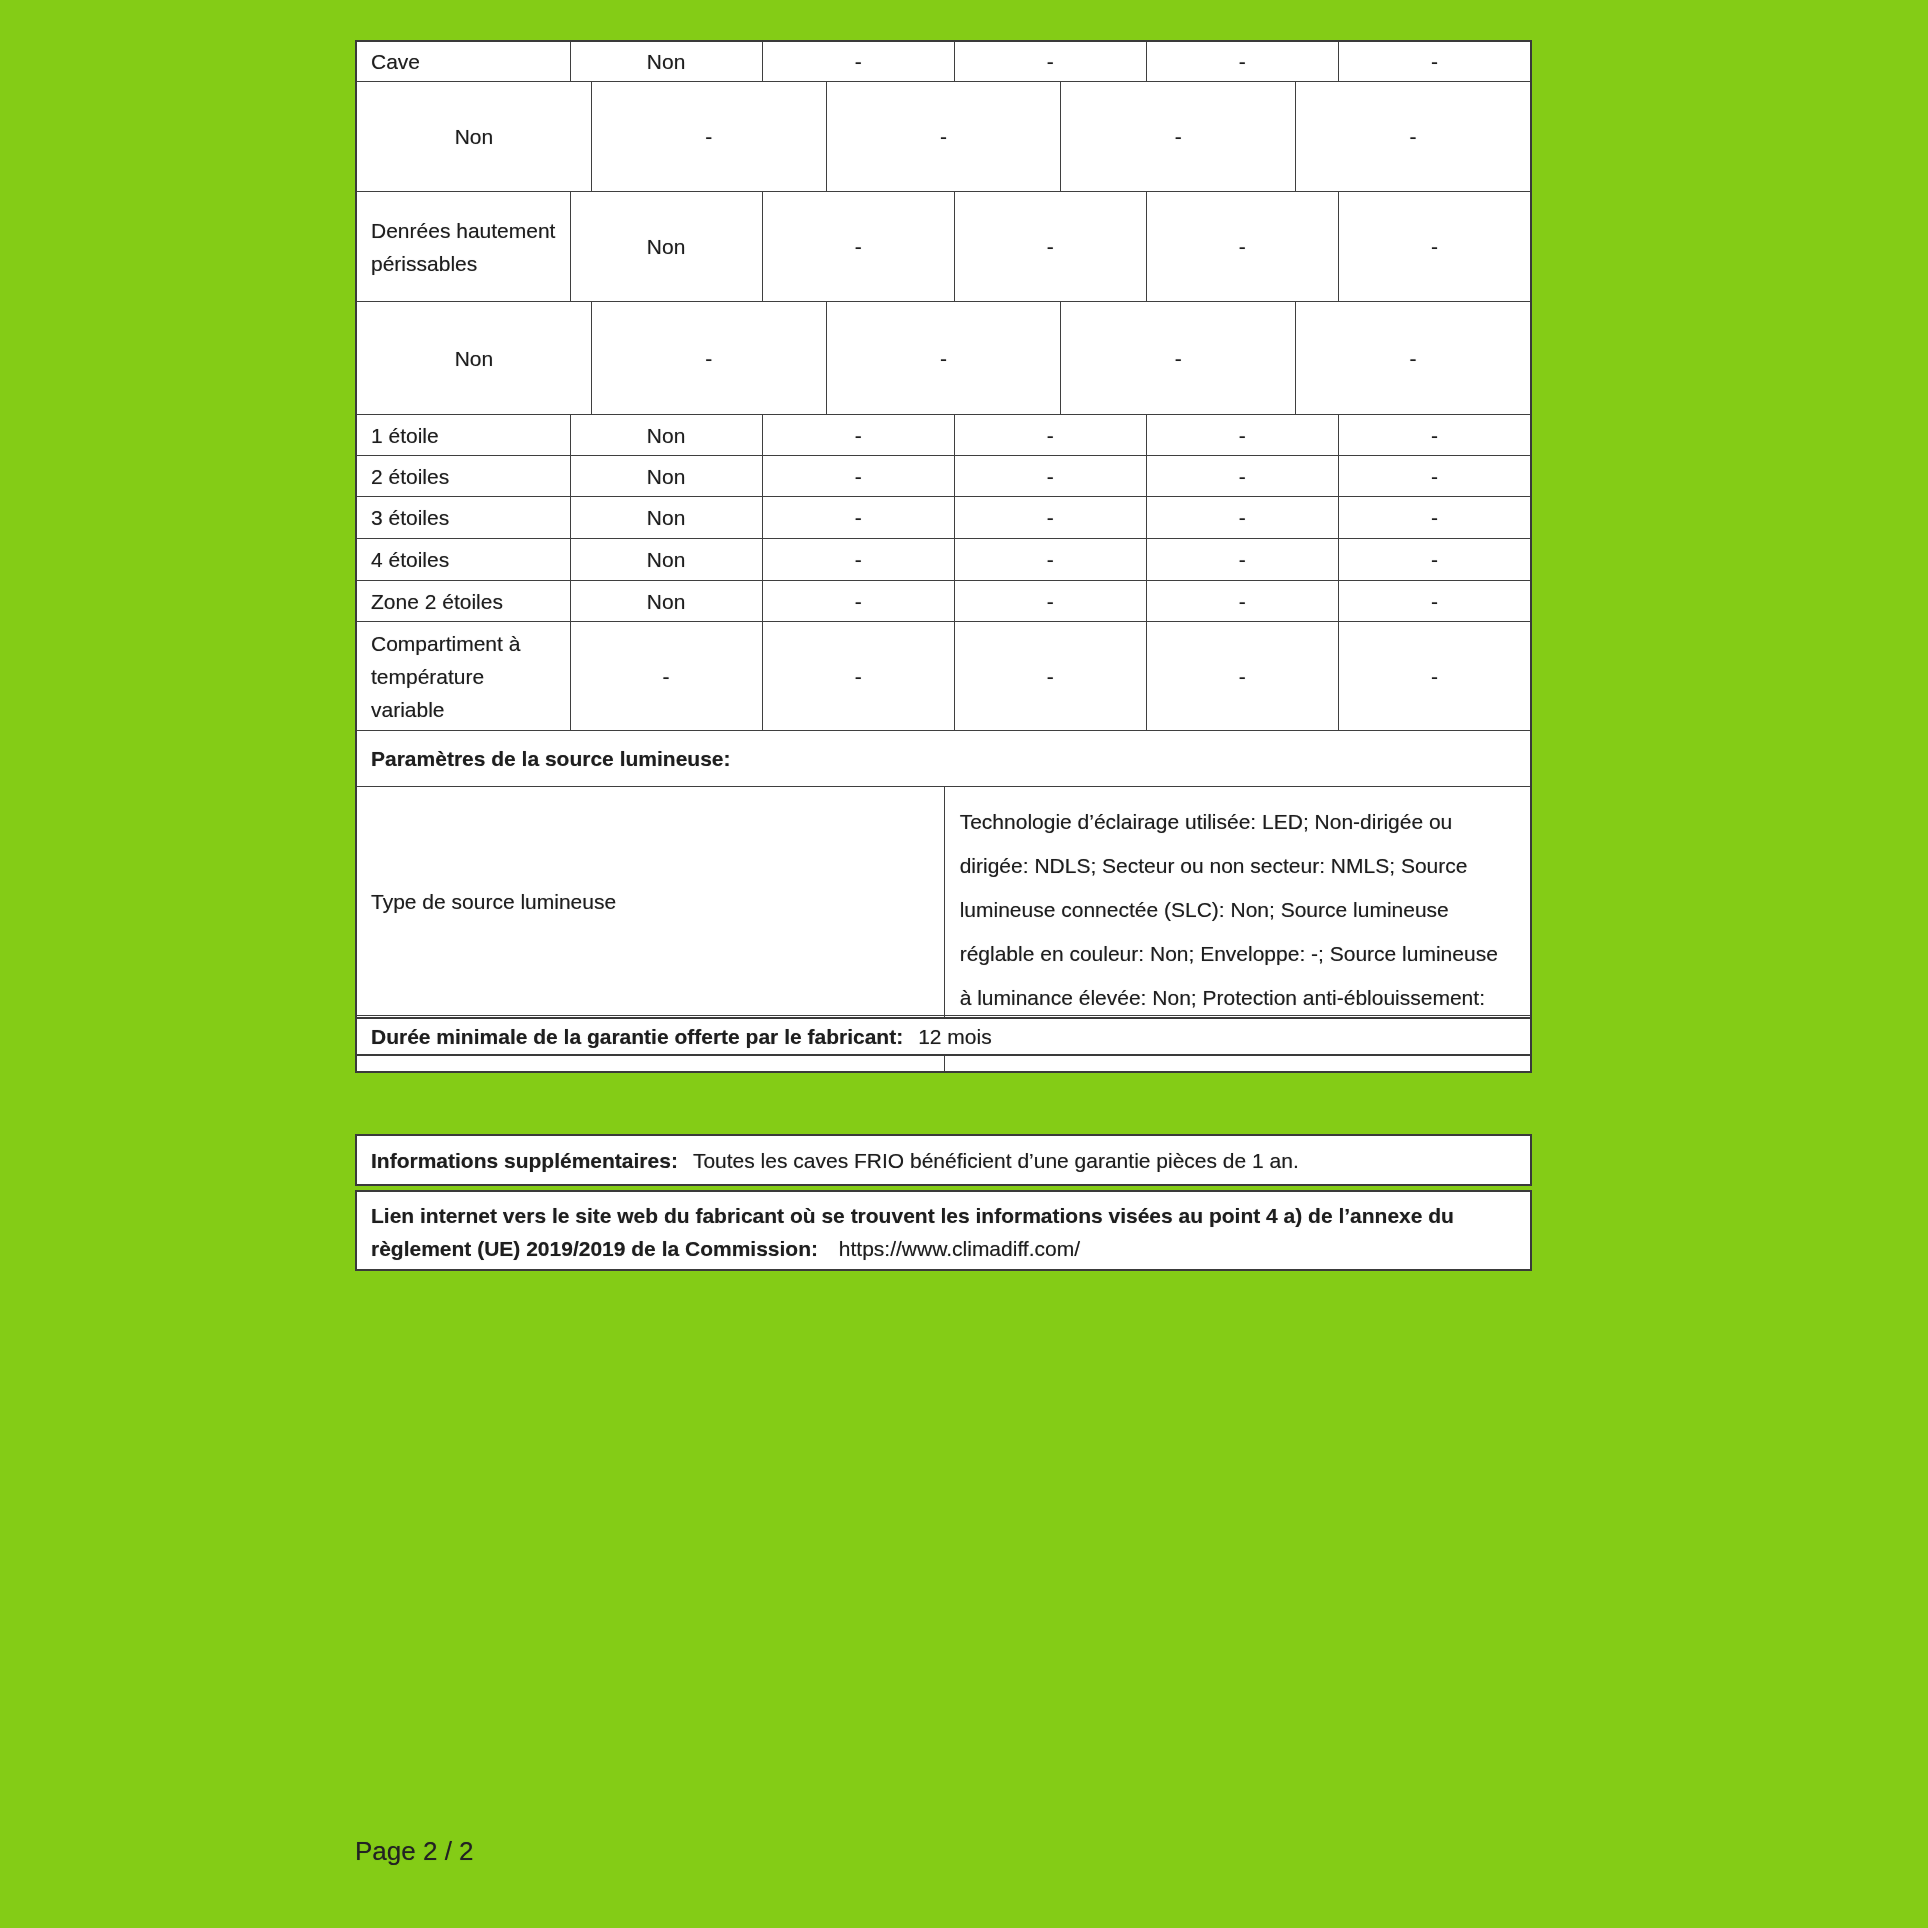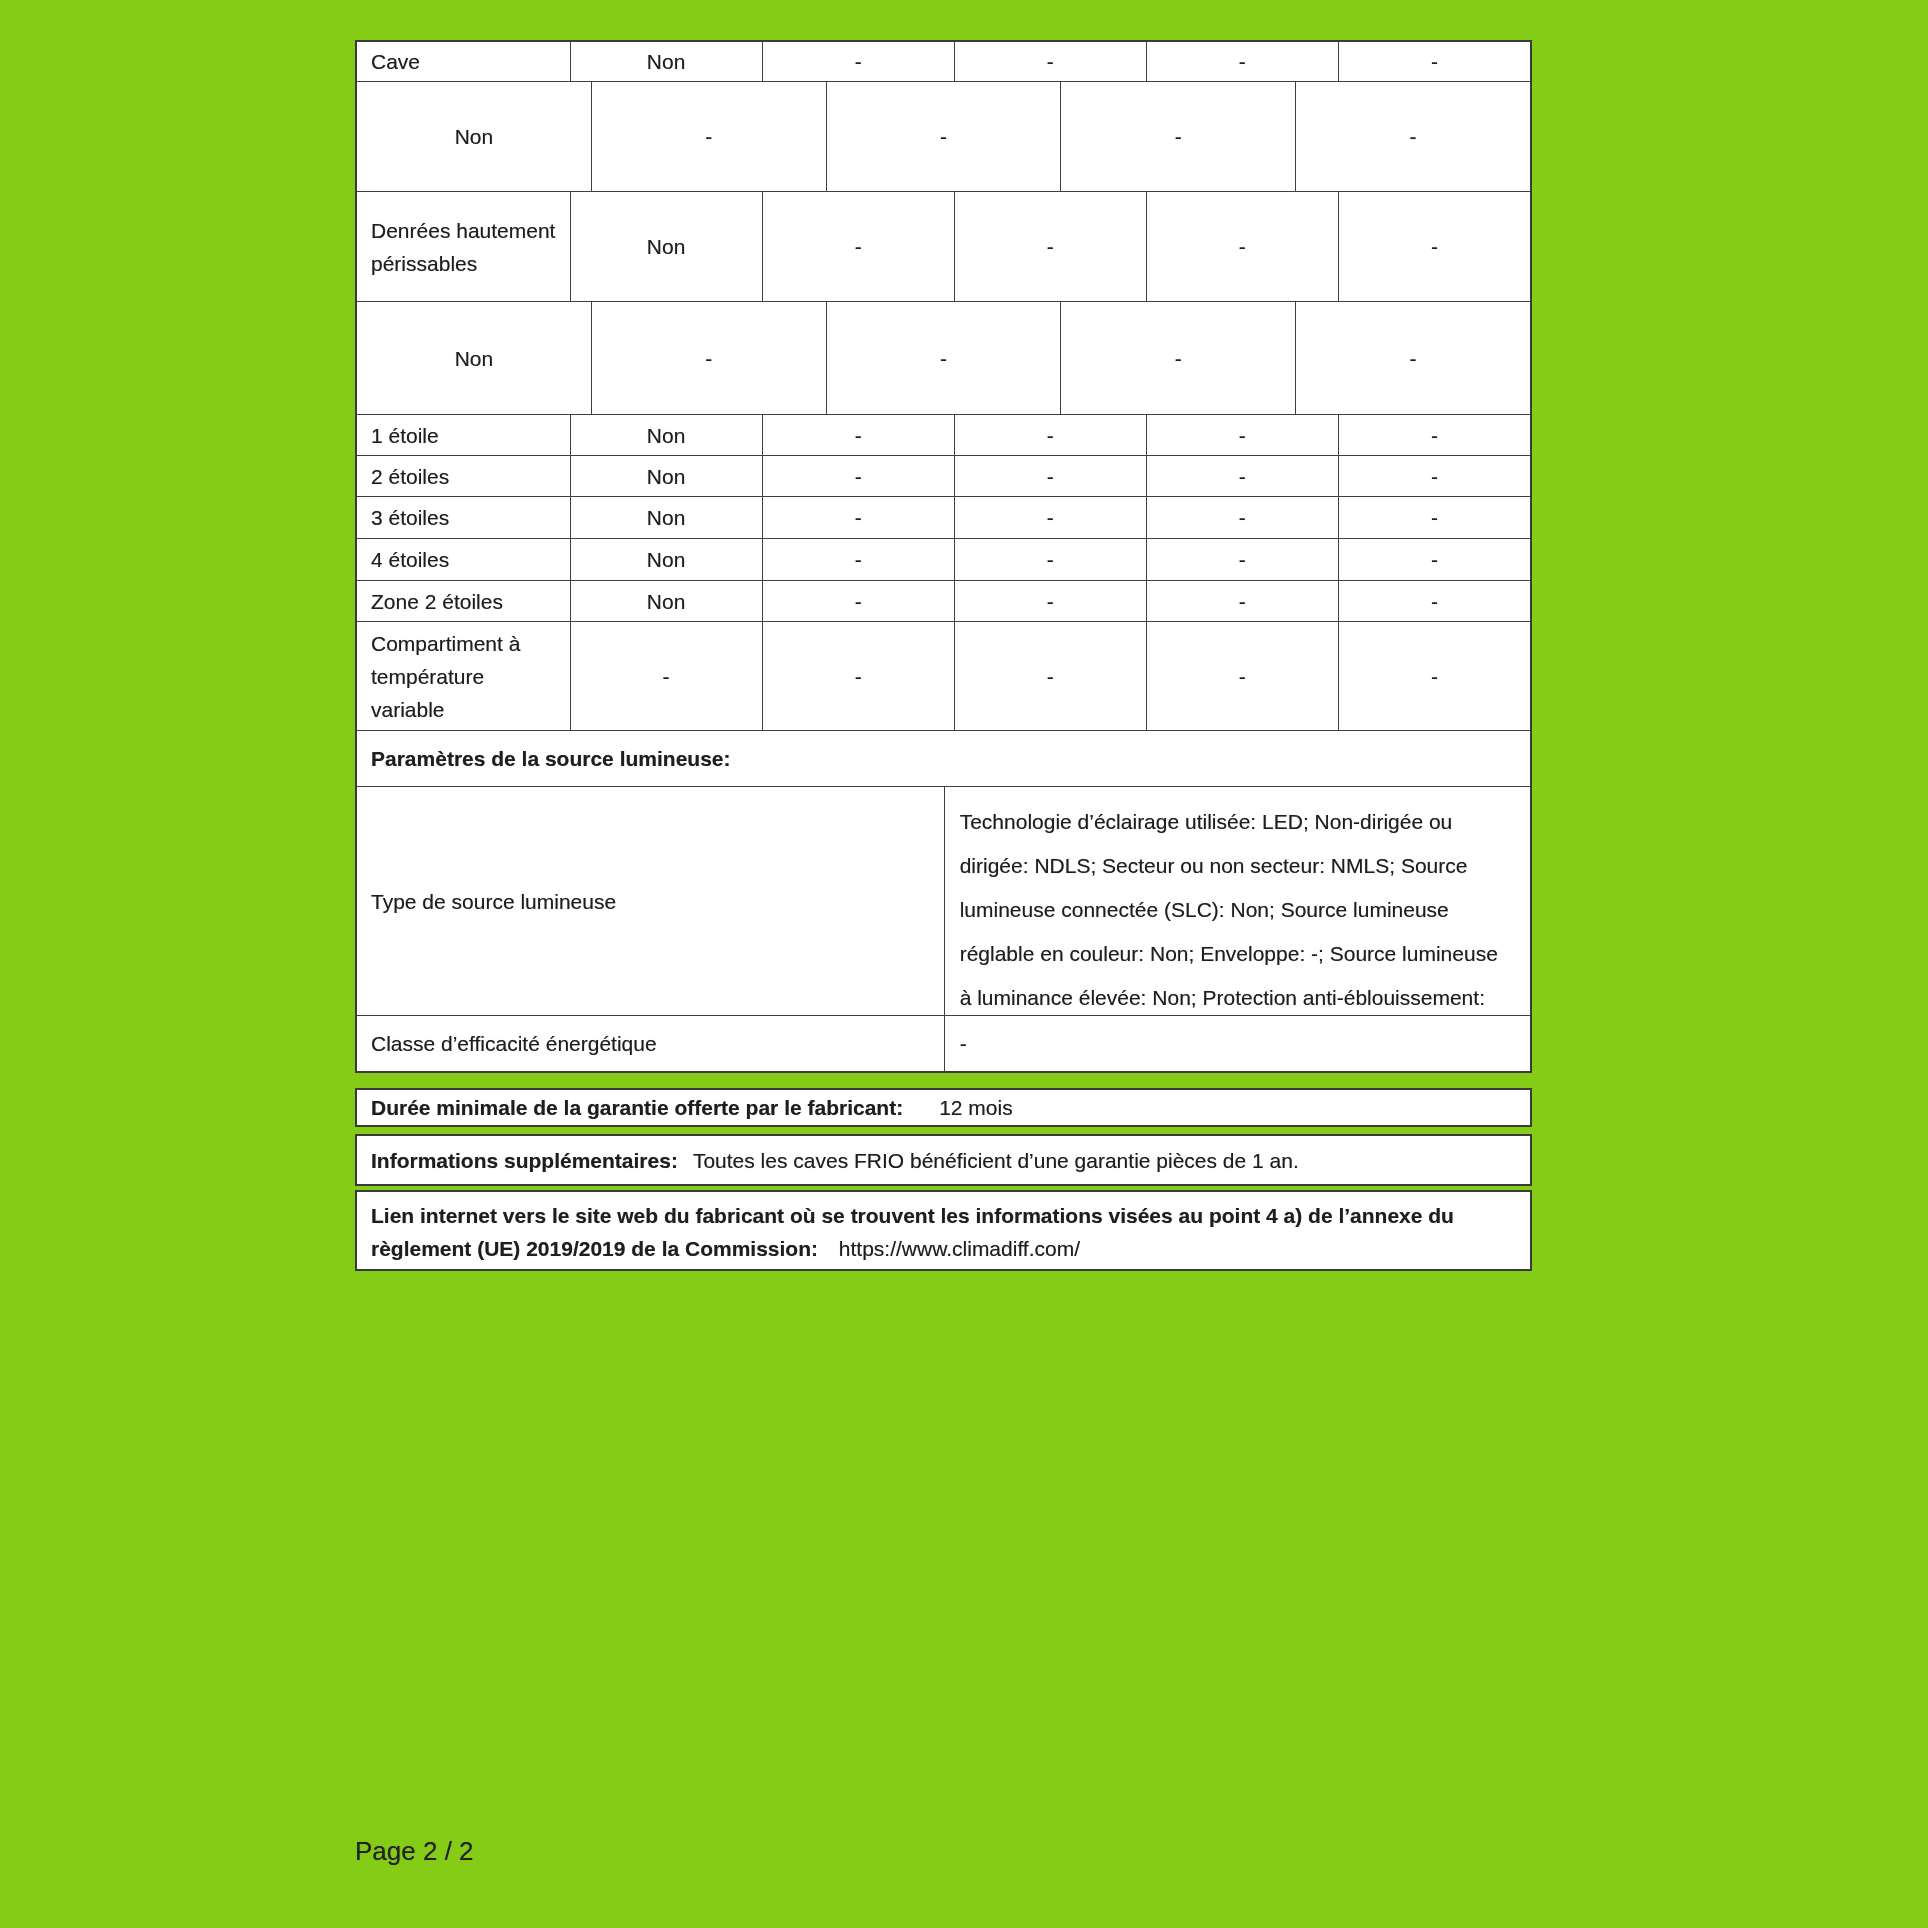--- a/index.html
+++ b/index.html
@@ -58,21 +58,21 @@
   .dash-left { justify-content:flex-start; padding-left:15px; }
 
   
   .boxB {
     position:absolute; left:355px; width:1177px;
     border:2.8px solid #3a3a3a; background:#fff;
     display:flex; align-items:center;
     font-size:21px; line-height:33px;
     padding:0 14px;
   }
-  #box-warranty { top:1088px; height:39px;gap:21px; }
+  #box-warranty { top:1017px; height:39px; }
   #box-info     { top:1134px; height:52px; }
   #box-link     { top:1190px; height:81px; display:block; padding:6.6px 14px 0 14px; }
   .val-gap { margin-left:15px; }
 
   
   .footer {
     position:absolute; top:1836px; left:355px; width:1177px;
     text-align:left; font-size:26px; color:#222;
   }
 </style>

